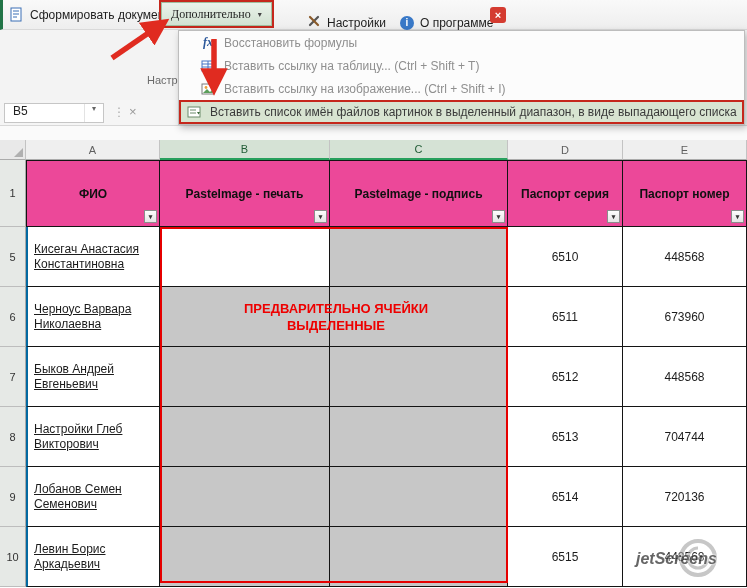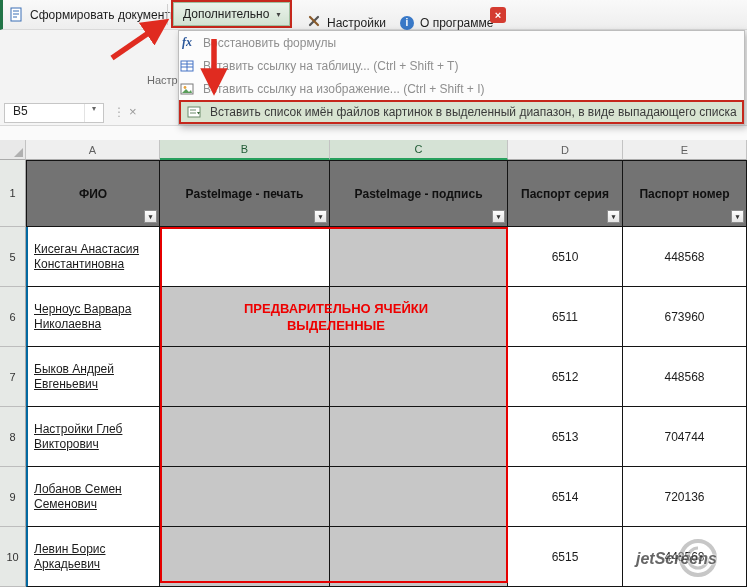--- a/index.html
+++ b/index.html
@@ -6,21 +6,21 @@
   .stage{position:relative;width:747px;height:588px;overflow:hidden;
          font-family:"Liberation Sans",sans-serif;background:#fff;}
 
   
   .toolbar{position:absolute;left:0;top:0;width:747px;height:30px;
            background:linear-gradient(#f9f9f9,#eeeeee);
            border-bottom:1px solid #d9d9d9;border-left:3px solid #217346;box-sizing:border-box;}
   .doc-icon{position:absolute;left:6px;top:7px;}
   .gen-label{position:absolute;left:27px;top:8px;font-size:12px;color:#1e1e1e;cursor:default;}
   .tb-sep{position:absolute;left:164px;top:4px;width:1px;height:21px;background:#cfcfcf;}
-  .add-outline{position:absolute;left:168px;top:0;border:2px solid #c5271c;}
+  .add-outline{position:absolute;left:156px;top:0;border:2px solid #c5271c;font-family:Liberation Serif, serif;}
   .add-btn{display:flex;align-items:center;gap:7px;height:24px;padding:0 9px;
            background:linear-gradient(#eaf2ea,#d2e2d2);border:1px solid #9fbf9f;
            font-size:12px;color:#1e1e1e;box-sizing:border-box;}
   .caret{font-size:8px;color:#444;}
   .tb-item{position:absolute;top:0;height:29px;display:flex;align-items:center;gap:6px;
            font-size:12px;color:#1e1e1e;padding:8px 5px;cursor:default;}
   .settings-item{left:299px;} .about-item{left:392px;}
   .info-badge{width:14px;height:14px;border-radius:50%;background:#3878c7;color:#fff;
               font-size:10px;font-weight:bold;display:flex;align-items:center;justify-content:center;}
   .close-btn{position:absolute;left:487px;top:7px;width:16px;height:16px;background:#d43b30;
@@ -37,21 +37,21 @@
            padding-left:8px;box-sizing:border-box;}
   .nb-caret{margin-left:auto;width:18px;text-align:center;color:#666;font-size:8px;
             border-left:1px solid #e3e3e3;}
   .fb-dots{position:absolute;left:113px;top:5px;color:#aaa;font-size:12px;}
   .fb-x{position:absolute;left:129px;top:4px;color:#9a9a9a;font-size:13px;}
   .strip{position:absolute;left:0;top:126px;width:747px;height:14px;background:#fafafa;z-index:1;}
 
   
   .menu{position:absolute;left:178px;top:30px;width:567px;background:#fcfcfc;
         border:1px solid #bdbdbd;box-shadow:2px 3px 7px rgba(0,0,0,.25);z-index:5;box-sizing:border-box;}
-  .menu-item{height:23px;display:flex;align-items:center;gap:8px;padding-left:0;
+  .menu-item{height:23px;display:flex;align-items:center;gap:8px;padding-left:21px;
              font-size:12px;color:#8f8f8f;white-space:nowrap;overflow:hidden;}
   .mi-icon{width:16px;display:flex;justify-content:center;flex:none;}
   .menu-item.hl{height:24px;border:2px solid #c5271c;background:#d8e4d1;color:#3a3a3a;
                 padding-left:5px;box-sizing:border-box;}
   .fx-glyph{font-style:italic;font-weight:bold;color:#2b579a;font-size:12px;
             font-family:"Liberation Serif",serif;}
 
   
   .grid{position:absolute;left:0;top:140px;width:747px;z-index:0;}
   .grow{display:flex;}
@@ -60,21 +60,21 @@
   .letters{height:20px;}
   .letter-cell{background:#efefef;border-right:1px solid #c3c3c3;border-bottom:1px solid #ababab;
                display:flex;align-items:center;justify-content:center;font-size:11px;color:#5f5f5f;}
   .letter-cell.selcol{background:#d5e2d5;border-bottom:2px solid #27a05d;color:#215c36;}
   .corner{background:#e9e9e9;position:relative;border-right:1px solid #c3c3c3;border-bottom:1px solid #ababab;}
   .corner-tri{position:absolute;right:2px;bottom:2px;width:0;height:0;
               border-bottom:9px solid #b0b0b0;border-left:9px solid transparent;}
   .rh{background:#e6e9e6;border-right:1px solid #a9a9a9;border-bottom:1px solid #bdbdbd;
       display:flex;align-items:center;justify-content:center;font-size:11px;color:#333;}
   .hrow{height:67px;}
-  .hcell{position:relative;background:#737373;border-top:1px solid #141414;border-right:1px solid #141414;
+  .hcell{position:relative;background:#ec4899;border-top:1px solid #141414;border-right:1px solid #141414;
          border-bottom:1px solid #141414;display:flex;align-items:center;justify-content:center;
          text-align:center;font-weight:bold;font-size:12px;color:#101010;padding:1px 10px;}
   .hcell.first{border-left:1px solid #141414;}
   .filter-btn{position:absolute;right:2px;bottom:3px;width:13px;height:13px;
               background:linear-gradient(#fefefe,#e4e4e4);border:1px solid #8c8c8c;
               display:flex;align-items:center;justify-content:center;font-size:7px;color:#333;box-sizing:border-box;}
   .drow{height:60px;}
   .dcell{background:#fff;border-right:1px solid #141414;border-bottom:1px solid #141414;
          display:flex;align-items:center;font-size:12px;color:#1c1c1c;}
   .dcell.first{border-left:2px solid #0369a1;text-decoration:underline;}

